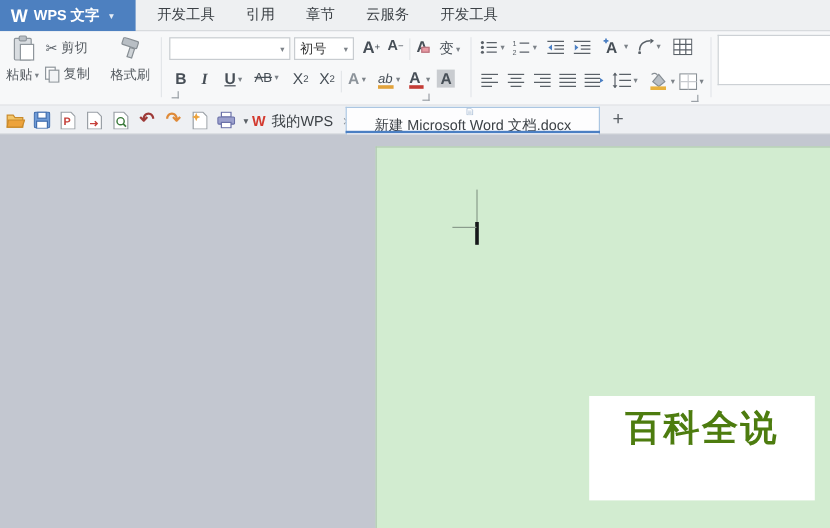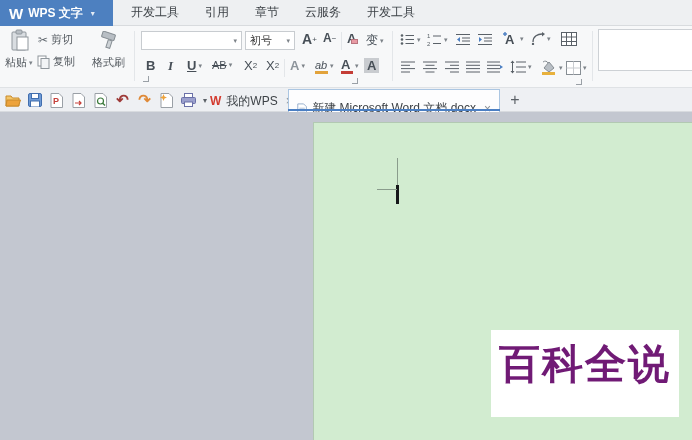--- a/index.html
+++ b/index.html
@@ -31,32 +31,32 @@
   .orangebar { width:13px; height:3px; background:#e2a33c; margin-top:-1px; }
   .shadebox { background:#c9ccd0; padding:0 3px; }
   .eraser { position:absolute; width:7px; height:5px; background:#e89aa4; border:1px solid #b8747e; right:-2px; bottom:2px; }
 
   
   .qatrow { position:absolute; top:88px; left:0; right:0; height:24px; background:#eef0f3; border-bottom:1px solid #d8dbdf; }
   .qicon { position:absolute; top:4px; width:17px; height:16px; display:flex; align-items:center; justify-content:center; }
   .uglyph { font-size:15px; font-weight:bold; line-height:14px; }
   .doc-tab { position:absolute; top:2px; height:22px; display:flex; align-items:center; font-size:12px; color:#3d4247; }
   .doc-tab .close { font-size:12px; color:#8a9096; margin-left:8px; }
-  .doc-tab.active { top:1px; height:38px; background:#fdfdfe; border:1px solid #abc6e2; border-bottom:none; }
+  .doc-tab.active { top:1px; height:38px; background:#fdfdfe; border:1px solid #abc6e2; border-bottom:none;flex-direction:column; }
   .tab-underline { position:absolute; left:288px; width:212px; bottom:0; height:2px; background:#4b7fc3; }
   .plus-tab { position:absolute; left:506px; top:3px; font-size:16px; color:#5a6066; width:18px; text-align:center; }
 
   
   .docarea { position:absolute; top:112px; left:0; right:0; bottom:0; background:#c3c7d0; }
   .page { position:absolute; left:313px; top:10px; right:0; bottom:0; background:#d2ecd0; border-left:1px solid #b2c9b2; border-top:1px solid #b2c9b2; }
   .caret-v { position:absolute; left:397px; top:46px; width:1px; height:44px; background:#8a9c8c; }
   .caret-black { position:absolute; left:396px; top:73px; width:3px; height:19px; background:#16181a; }
   .caret-h { position:absolute; left:377px; top:77px; width:20px; height:1px; background:#8a9c8c; }
   .watermark { position:absolute; left:491px; top:218px; width:188px; height:87px; background:#fff; text-align:center; }
-  .wm-title { font-size:41px; font-weight:bold; color:#701a75; letter-spacing:2px; margin-top:7px; font-family:"Liberation Sans",sans-serif; }
+  .wm-title { font-size:30px; font-weight:bold; color:#4d7c0f; letter-spacing:2px; margin-top:7px; font-family:"Liberation Sans",sans-serif; }
   .wm-sub { font-size:20px; color:#9a9ea1; letter-spacing:2px; margin-top:4px; }
 </style>
 </head>
 <body>
 
 <div class="titlebar">
   <div class="logo-block">
     <span class="logo-w">W</span>
     <span class="logo-title">WPS 文字</span>
     <span class="logo-dd">▾</span>

